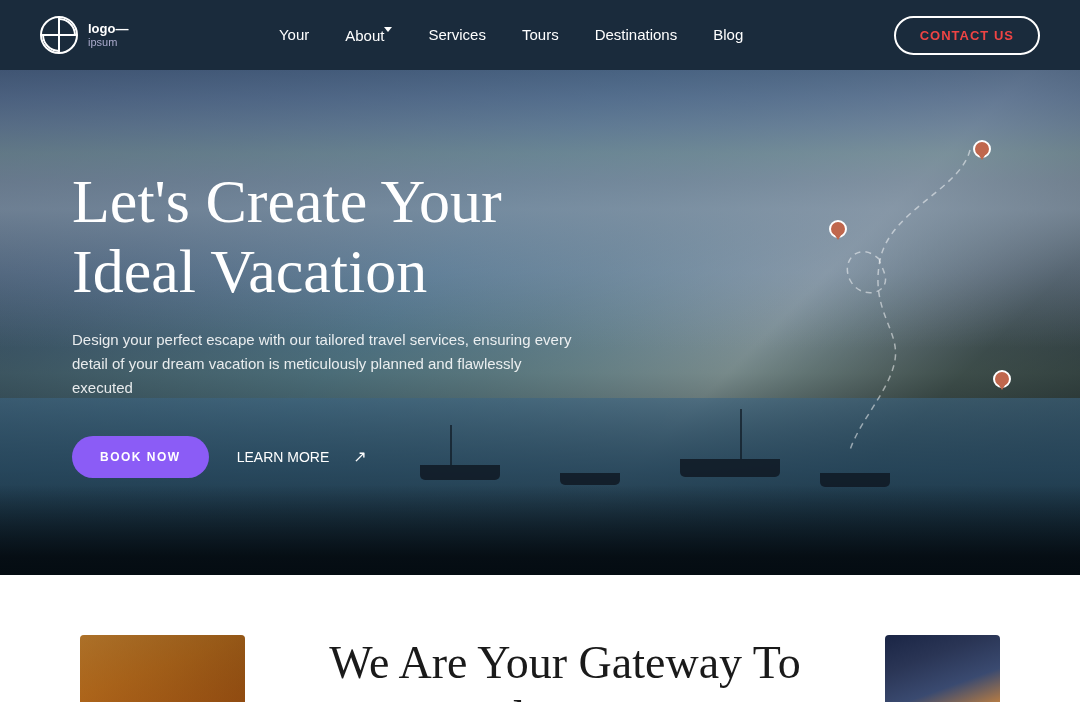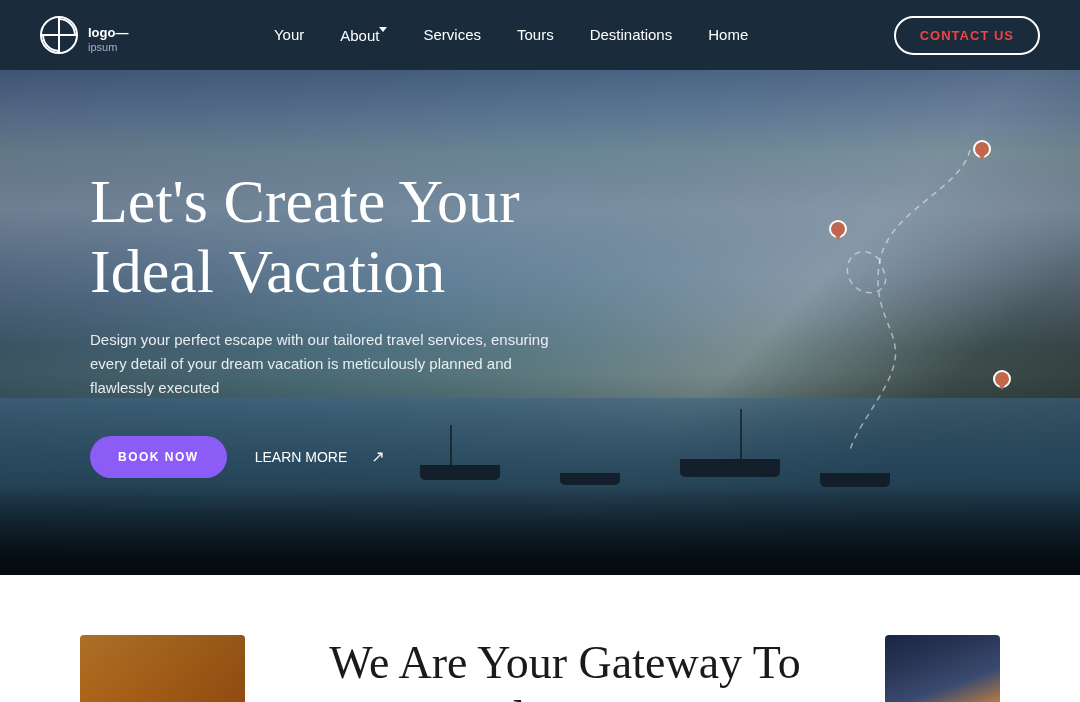--- a/index.html
+++ b/index.html
@@ -6,21 +6,21 @@
     body { font-family: Georgia, 'Times New Roman', serif; overflow-x: hidden; width: 1080px; }
 
     
     nav {
       position: fixed; top: 0; left: 0; width: 1080px; height: 70px;
       background: #1a2b3c;
       display: flex; align-items: center; justify-content: space-between;
       padding: 0 40px; z-index: 100;
     }
     .logo {
-      display: flex; align-items: flex-end; gap: 10px; color: #fff;
+      display: flex; align-items: center; gap: 10px; color: #fff;
     }
     .logo-globe {
       width: 38px; height: 38px;
       border: 2px solid #fff; border-radius: 50%;
       position: relative; overflow: hidden;
       display: flex; align-items: center; justify-content: center;
     }
     .logo-globe::before {
       content: '';
       position: absolute;
@@ -146,21 +146,21 @@
       position: absolute; bottom: 0; left: 0; width: 100%; height: 90px;
       background: linear-gradient(180deg, transparent 0%, rgba(5,12,18,0.95) 80%, #040c12 100%);
     }
 
     
     .hero-content {
       position: absolute; top: 0; left: 0; width: 100%; height: 100%;
       display: flex; align-items: center;
     }
     .hero-text {
-      padding-left: 90px; max-width: 580px;
+      padding-left: 72px; max-width: 580px;
     }
     .hero-title {
       font-family: Georgia, serif; font-size: 62px;
       color: #fff; line-height: 1.12; font-weight: 400;
       margin-bottom: 22px;
     }
     .hero-subtitle {
       font-family: Arial, sans-serif; font-size: 15px;
       color: rgba(255,255,255,0.88); line-height: 1.6;
       margin-bottom: 36px; max-width: 500px;
@@ -277,21 +277,21 @@
     <li>
       <a href="#">Services</a>
     </li>
     <li>
       <a href="#">Tours</a>
     </li>
     <li>
       <a href="#">Destinations</a>
     </li>
     <li>
-      <a href="#">Home</a>
+      <a href="#">Blog</a>
     </li>
   </ul>
 
   <button class="contact-btn">CONTACT US</button>
 </nav>
 
 <section class="hero">
   <div class="hero-bg"></div>
   <div class="hero-sky"></div>
   <div class="hero-water"></div>

